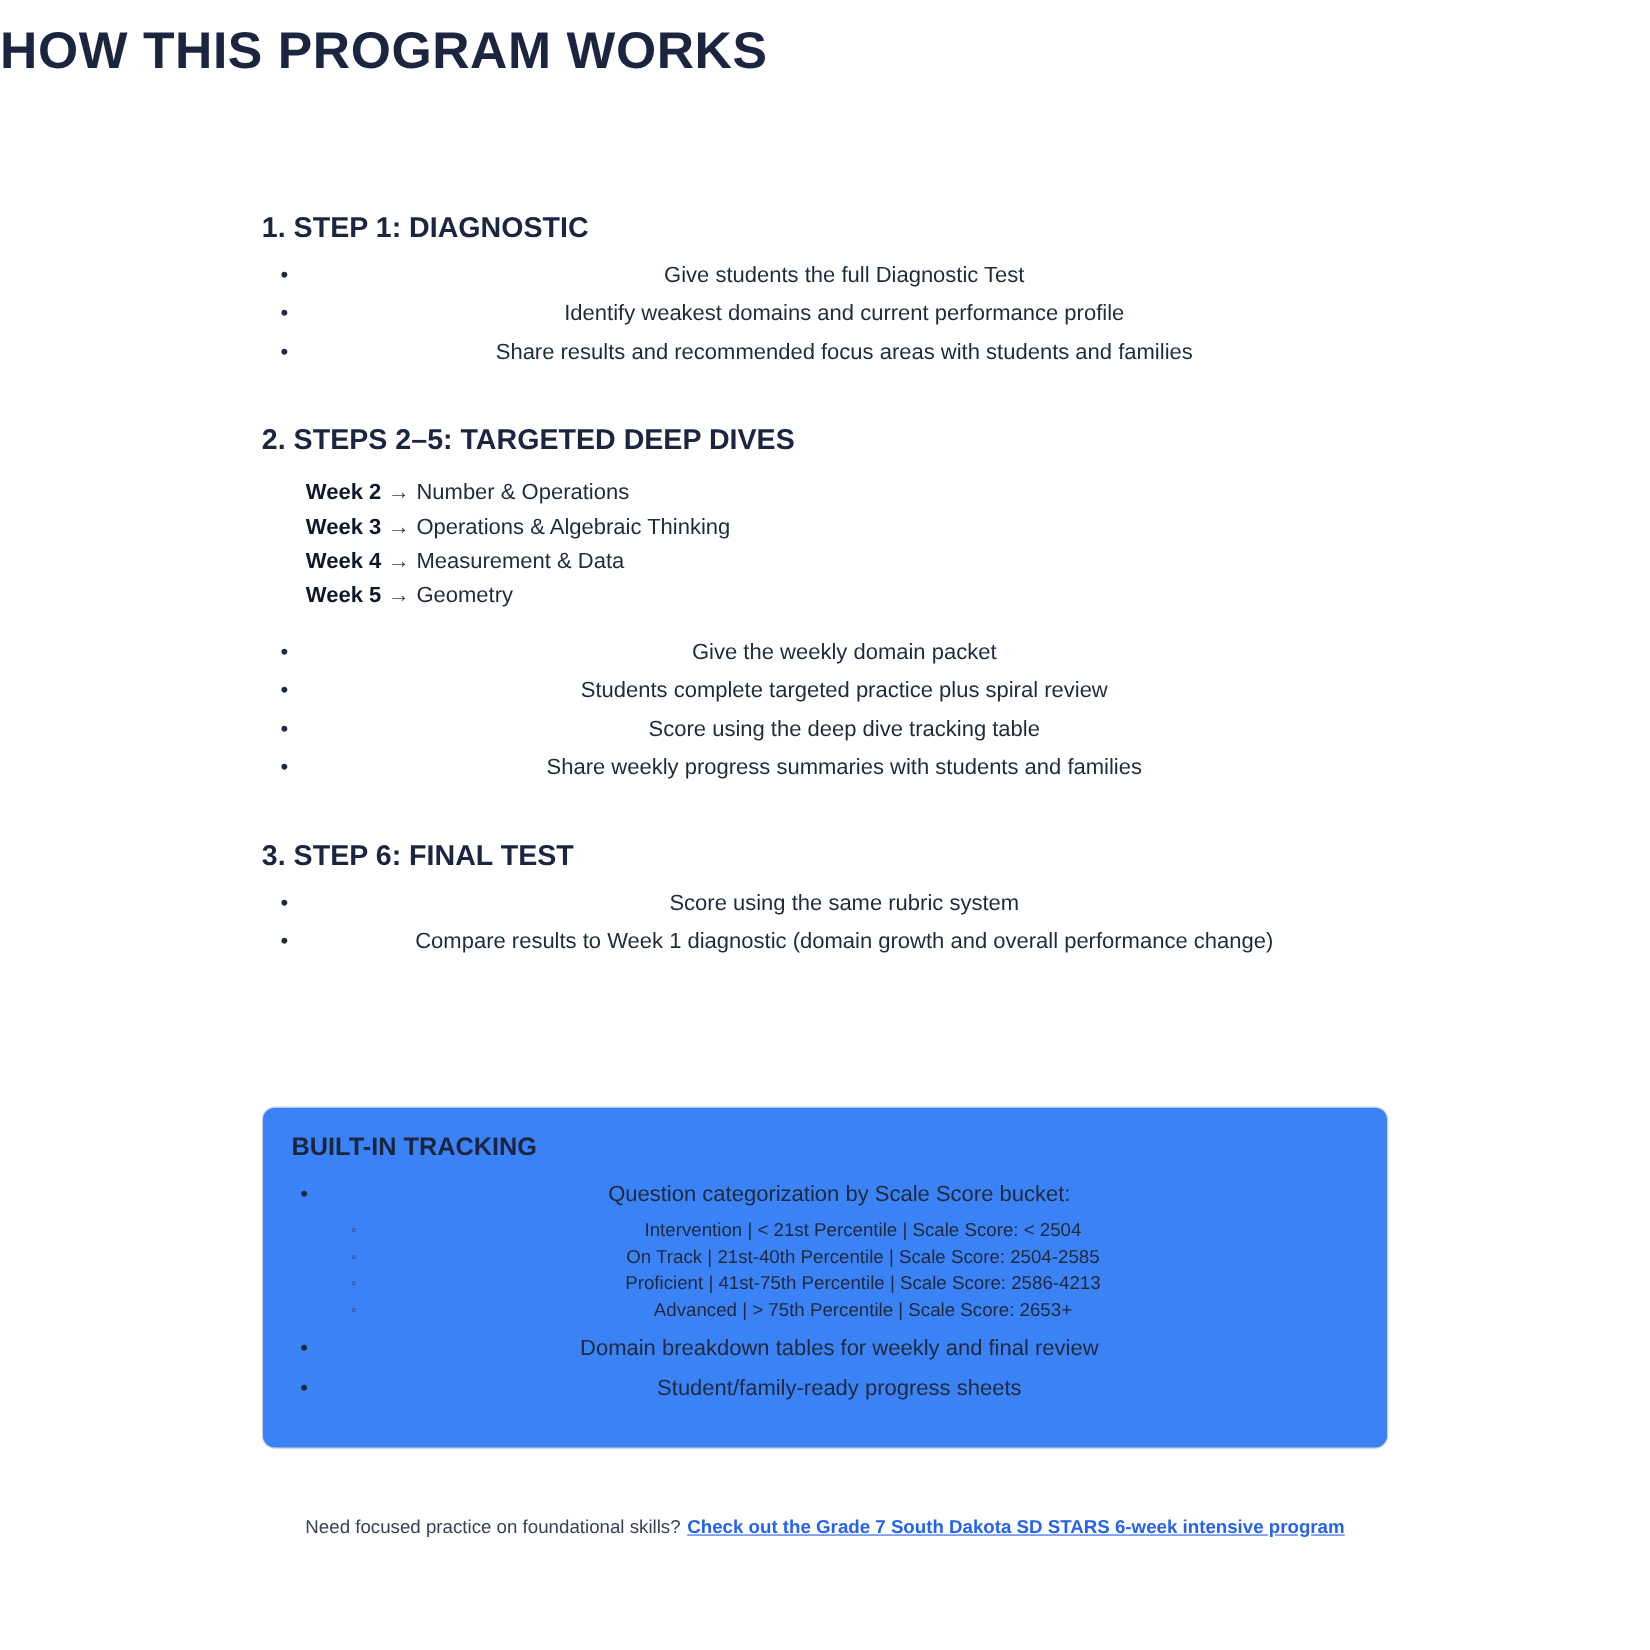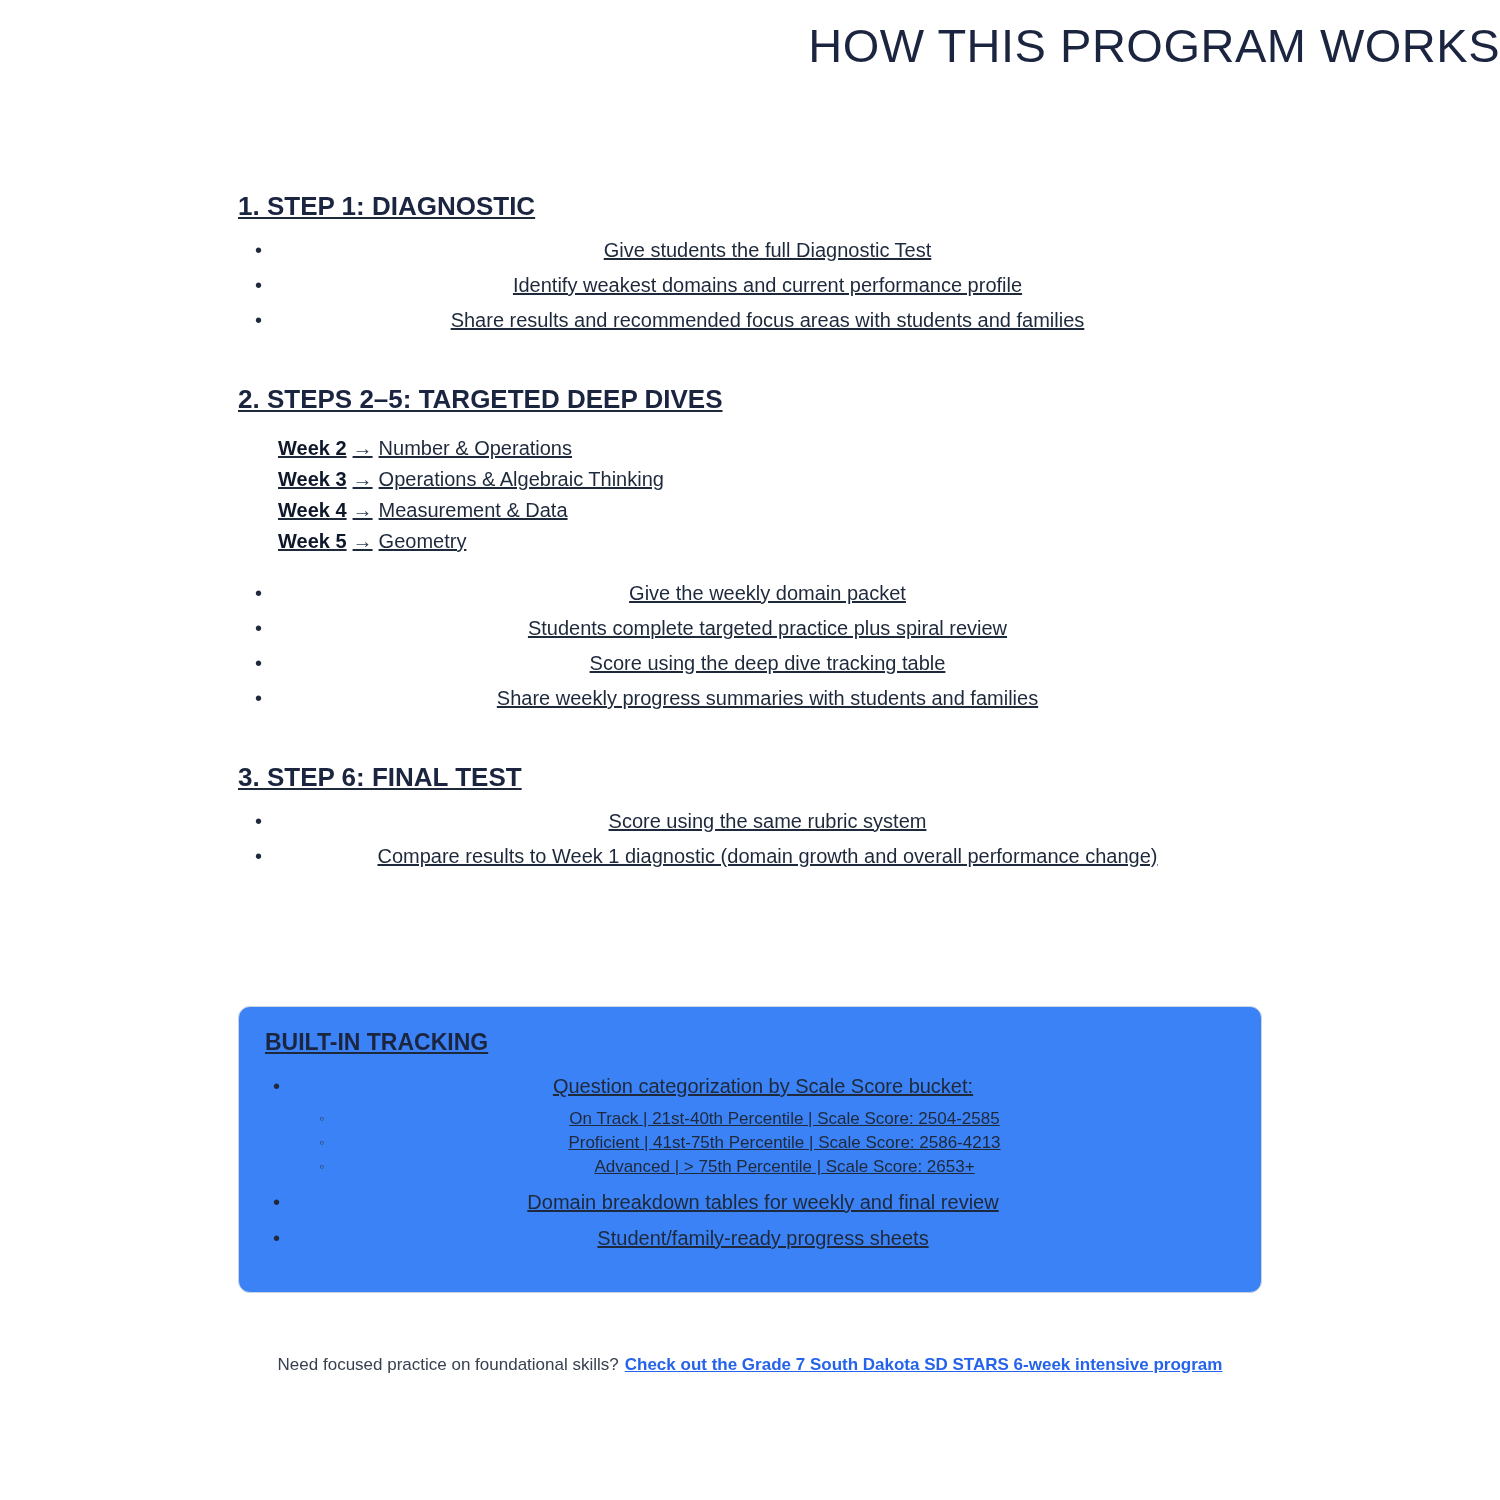--- a/index.html
+++ b/index.html
@@ -6,31 +6,30 @@
     margin: 0;
     padding: 0;
     width: 1500px;
     height: 1500px;
     background: #ffffff;
     overflow: hidden;
     font-family: "Liberation Sans", sans-serif;
     color: #1e293b;
   }
   .page-title {
-    text-align: right;
+    text-align: left;
     font-size: 47px;
-    font-weight: normal;
+    font-weight: bold;
     letter-spacing: 0.5px;
     margin: 18px 0 0 0;
     color: #1b2540;
   }
   .doc {
     width: 1024px;
     margin: 118px 0 0 238px;
-    text-decoration: underline;
   }
   h2.section-heading {
     font-size: 26px;
     font-weight: bold;
     color: #1b2540;
     margin: 0 0 16px 0;
   }
   .section { margin-bottom: 52px; }
   ul.bullets {
     list-style: none;
@@ -158,20 +157,21 @@
       <li>Compare results to Week 1 diagnostic (domain growth and overall performance change)</li>
     </ul>
   </div>
 
   <div class="tracking-box">
     <h3 class="tracking-heading">BUILT-IN TRACKING</h3>
     <ul class="bullets box-bullets">
       <li>
         <span>Question categorization by Scale Score bucket:</span>
         <ul class="sub-bullets">
+          <li>Intervention | &lt; 21st Percentile | Scale Score: &lt; 2504</li>
           <li>On Track | 21st-40th Percentile | Scale Score: 2504-2585</li>
           <li>Proficient | 41st-75th Percentile | Scale Score: 2586-4213</li>
           <li>Advanced | &gt; 75th Percentile | Scale Score: 2653+</li>
         </ul>
       </li>
       <li>Domain breakdown tables for weekly and final review</li>
       <li>Student/family-ready progress sheets</li>
     </ul>
   </div>
 

